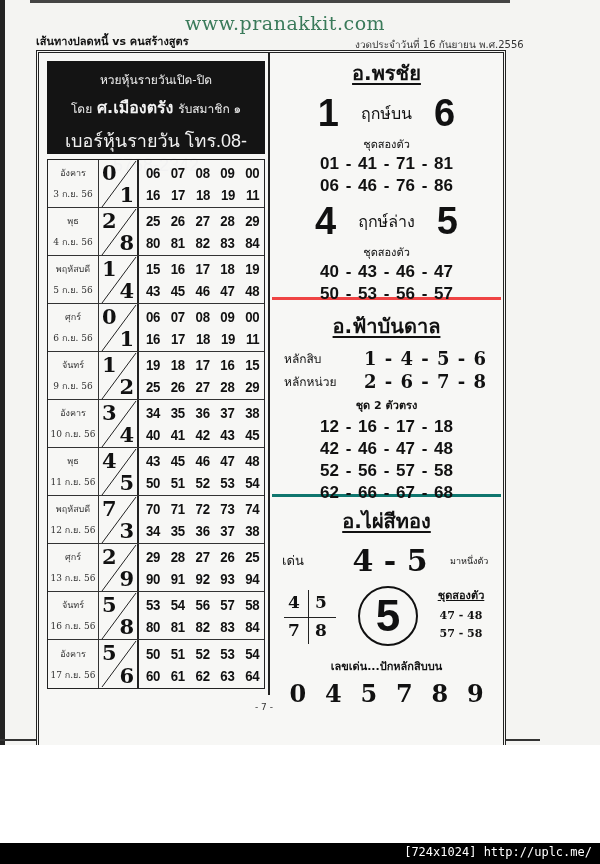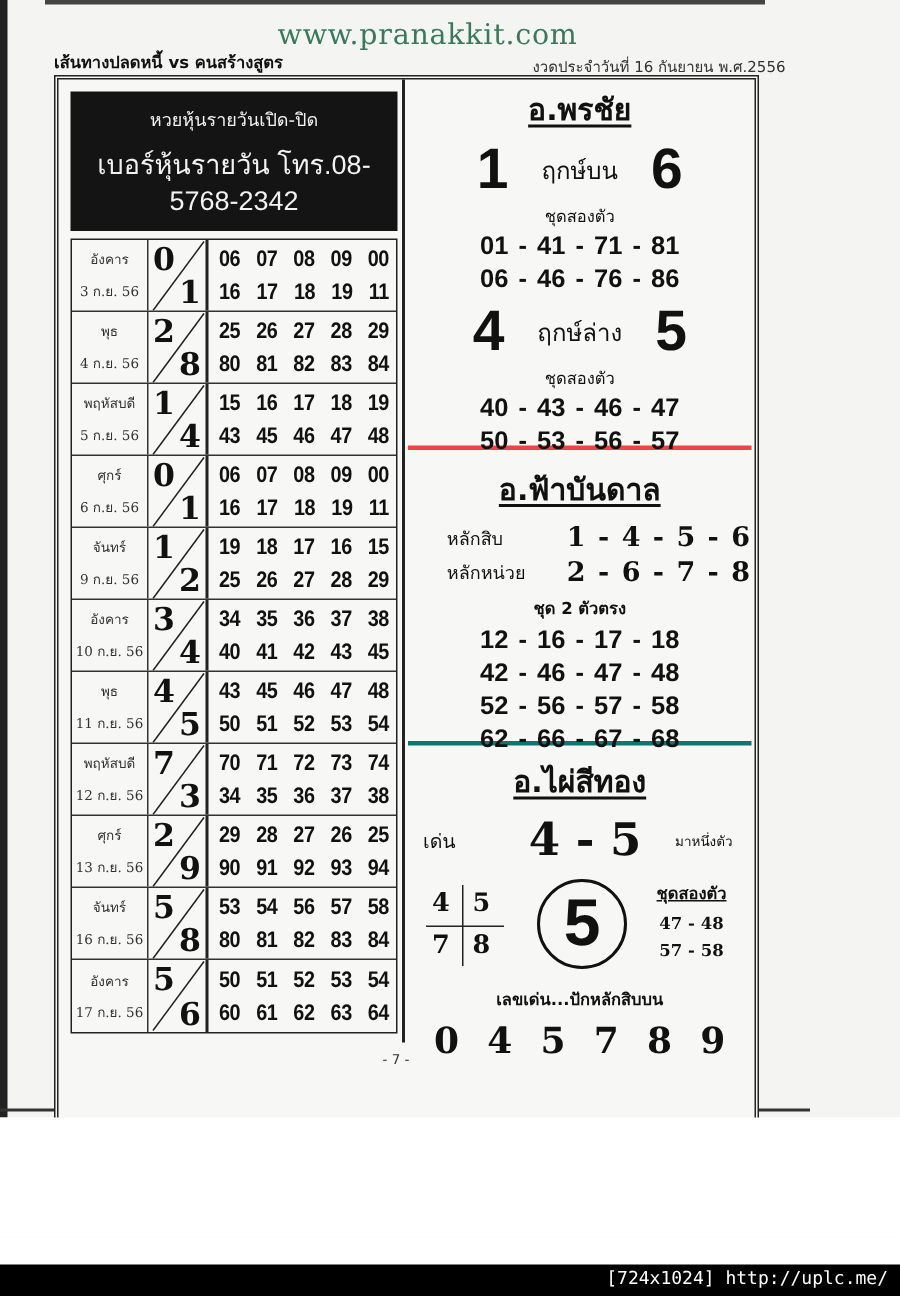--- a/index.html
+++ b/index.html
@@ -44,21 +44,21 @@
   .sec2 { top: 247px; height: 195px; border-bottom: 3px solid #0f766e; }
   .sec3 { top: 444px; height: 196px; }
 
   .title { font-weight: bold; font-size: 20px; text-decoration: underline; text-underline-offset: 3px; }
   .big-row { display: flex; align-items: center; justify-content: center; gap: 22px; margin-top: 4px; }
   .big-row .big { font-family: "Liberation Sans", sans-serif; font-weight: bold; font-size: 38px; line-height: 40px; }
   .big-row .lbl { font-size: 16px; }
   .sub { font-size: 11px; margin-top: 2px; }
   .combo { font-family: "Liberation Sans", sans-serif; font-weight: bold; font-size: 17px; line-height: 22px; word-spacing: 2px; }
 
-  .digits-row { display: flex; align-items: center; padding-left: 12px; margin-top: 2px; justify-content: flex-end; }
+  .digits-row { display: flex; align-items: center; padding-left: 12px; margin-top: 2px; }
   .digits-row .lbl { font-size: 12px; width: 80px; text-align: left; }
   .digits-row .val { font-family: "DejaVu Serif", serif; font-weight: bold; font-size: 18px; letter-spacing: 1px; }
   .sub2 { font-size: 11px; font-weight: bold; margin-top: 4px; margin-bottom: 2px; }
 
   .lead-row { display: flex; align-items: center; padding-left: 10px; margin-top: 6px; }
   .lead-row .lbl { font-size: 13px; width: 58px; text-align: left; }
   .lead-row .val { font-family: "DejaVu Serif", serif; font-weight: bold; font-size: 30px; width: 100px; }
   .lead-row .note { font-size: 9px; margin-left: 10px; }
 
   .mid-row { position: relative; height: 75px; margin-top: 4px; }
@@ -86,20 +86,25 @@
   <div class="page-bottom-rule"></div>
 
   <div class="watermark">www.pranakkit.com</div>
   <div class="hdr-left">เส้นทางปลดหนี้ vs คนสร้างสูตร</div>
   <div class="hdr-right">งวดประจำวันที่ 16 กันยายน พ.ศ.2556</div>
 
   <div class="frame">
     <div class="left-col">
       <div class="banner">
         <div class="l1">หวยหุ้นรายวันเปิด-ปิด</div>
+        <div class="l2">
+          <span>โดย</span>
+          <b>ศ.เมืองตรัง</b>
+          <span>รับสมาชิก ๑</span>
+        </div>
         <div class="l3">เบอร์หุ้นรายวัน โทร.08-5768-2342</div>
       </div>
 
       <div class="grid" id="grid">
           <div class="row">
             <div class="day">
        <span>อังคาร</span>
        <span>3 ก.ย. 56</span>
      </div>
      <div class="pair">

